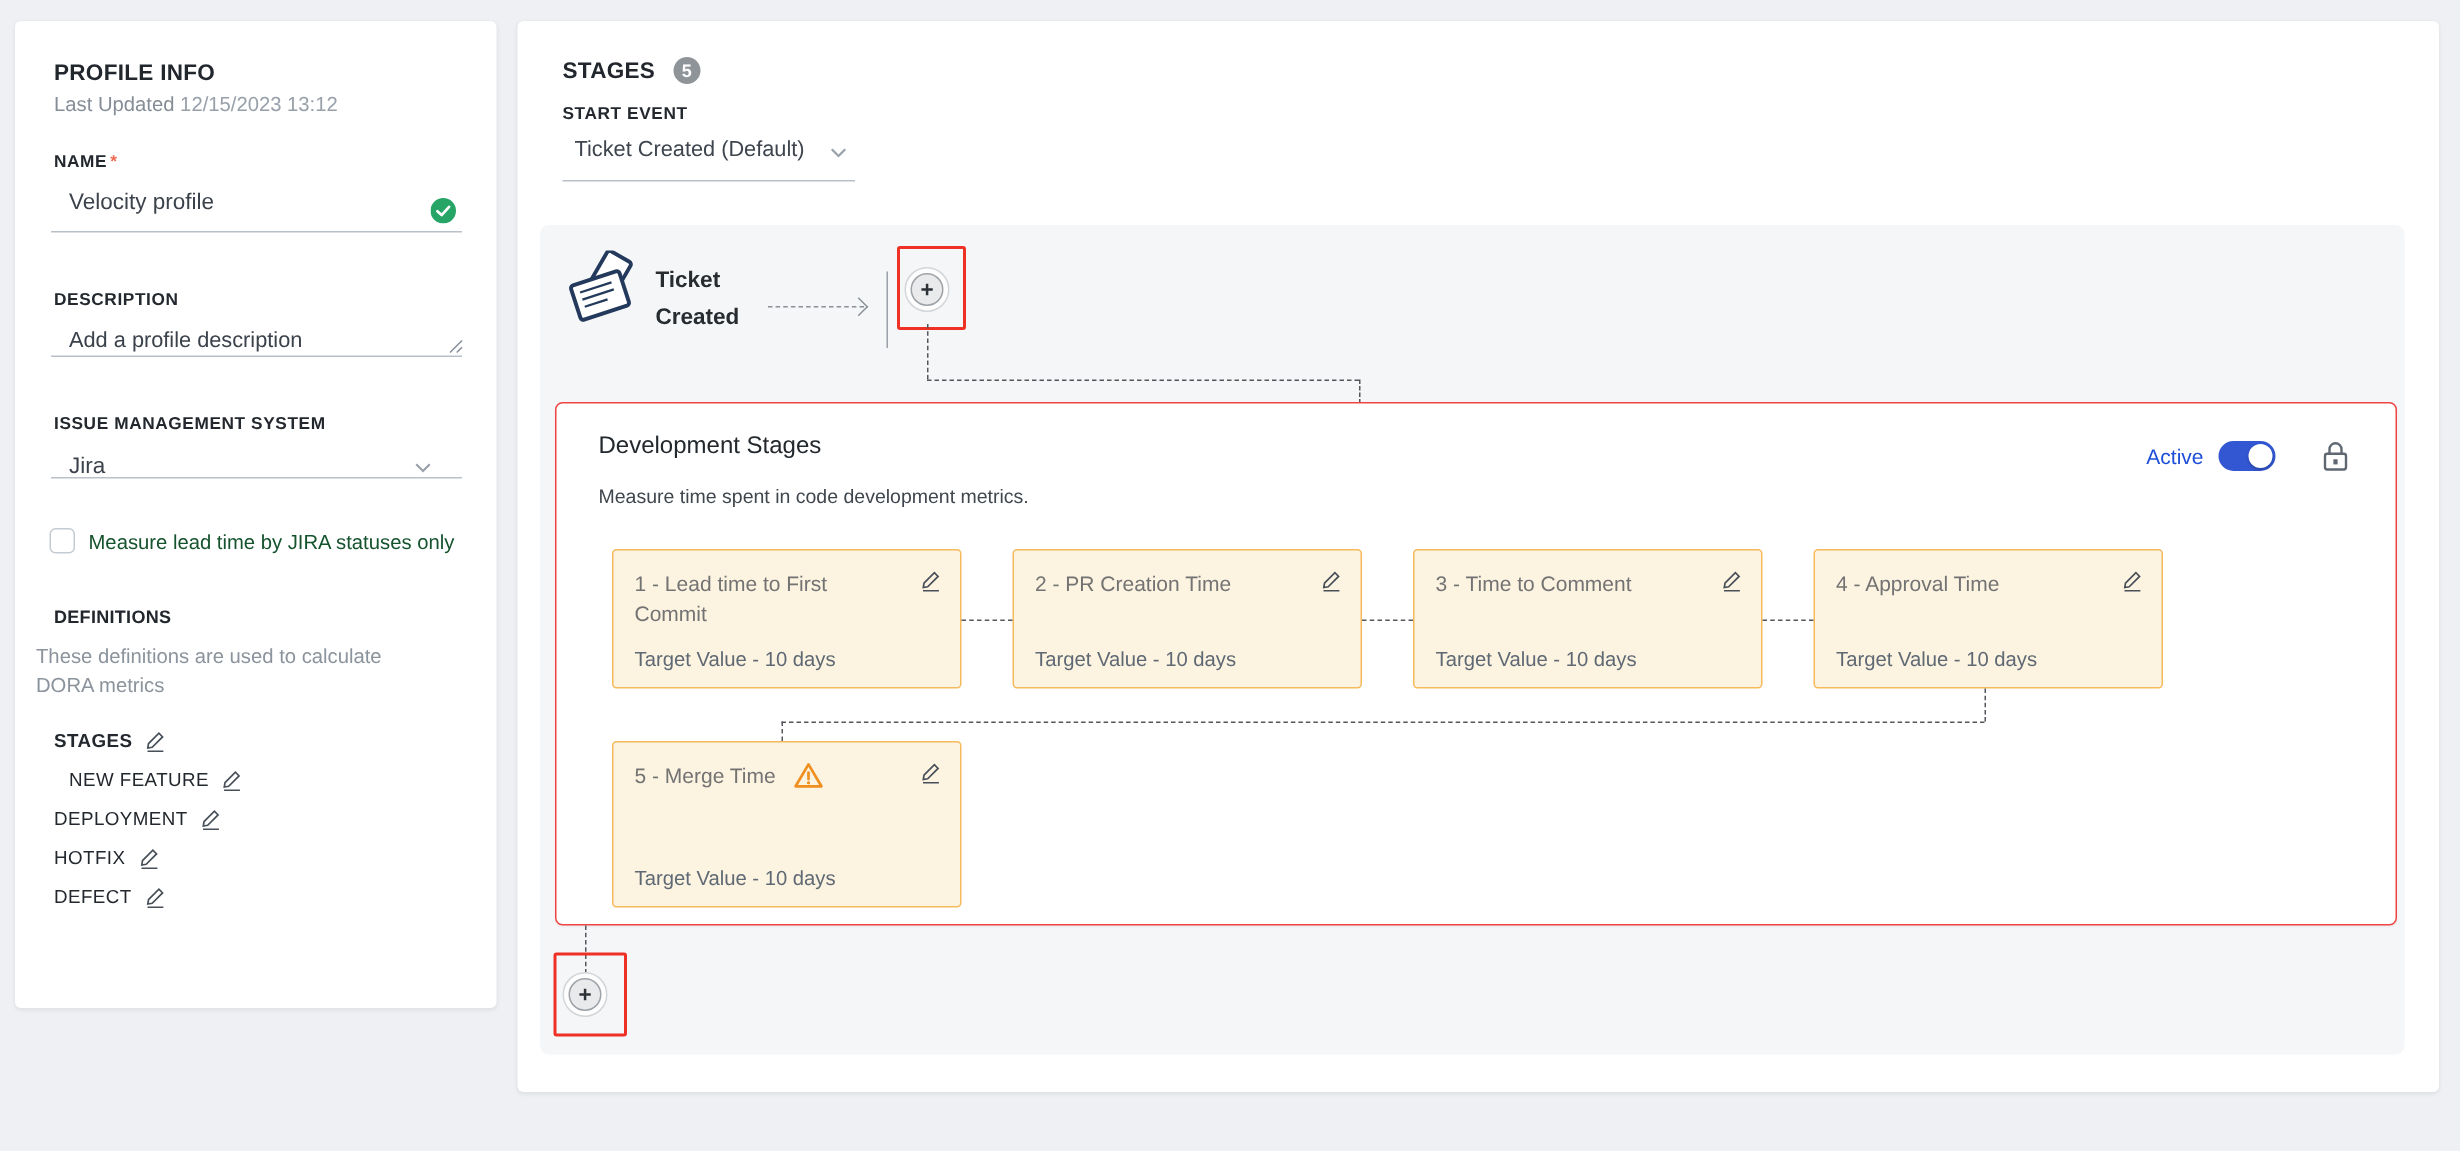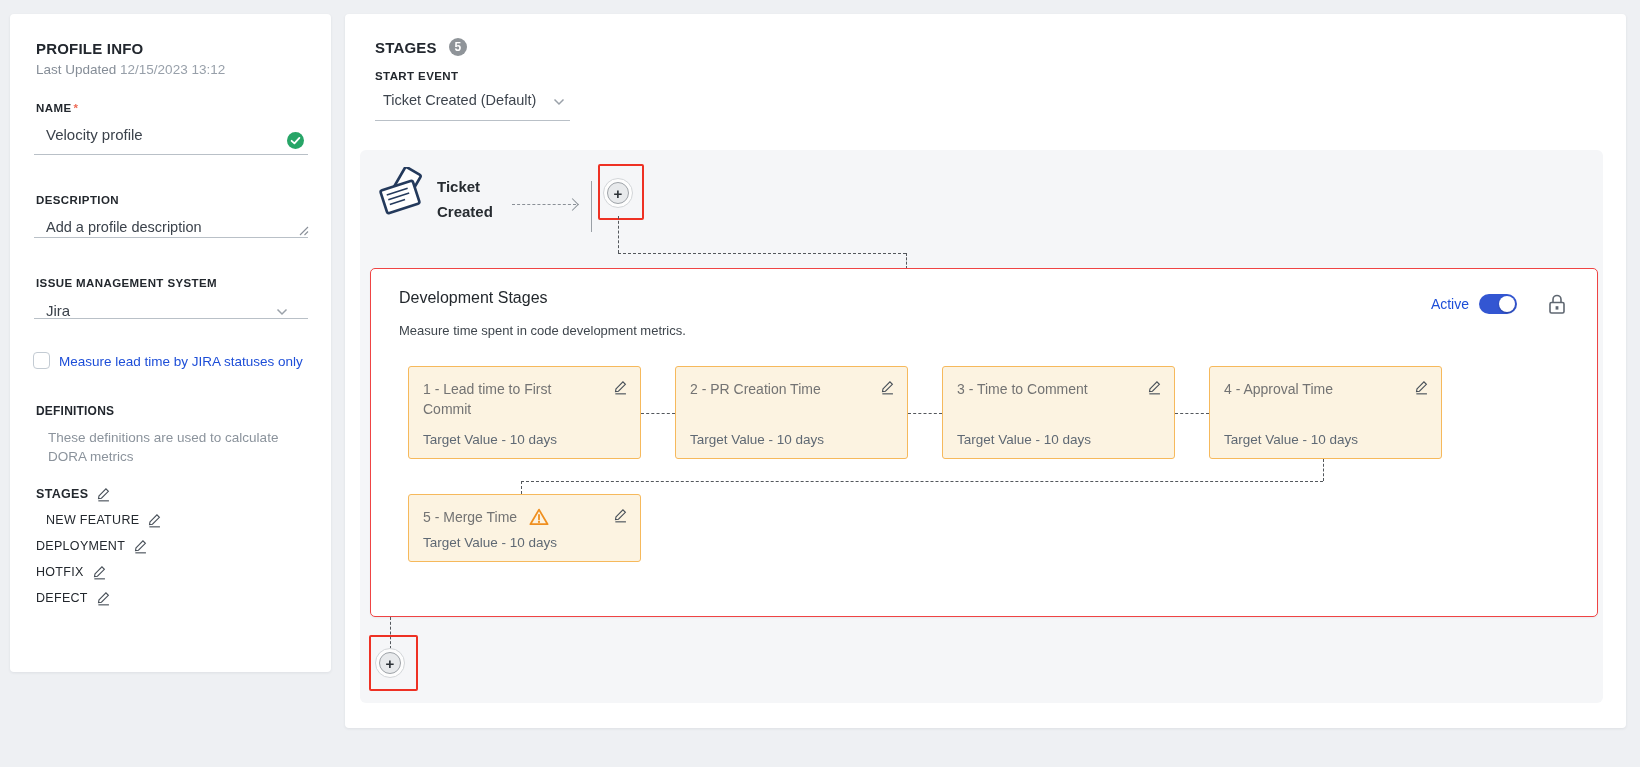--- a/index.html
+++ b/index.html
@@ -17,21 +17,21 @@
   .muted{font-size:13.5px;color:#858d97;}
   .muted .val{color:#98a0aa;}
   .fld-label{font-size:11.5px;font-weight:700;letter-spacing:.4px;color:#23282e;}
   .req{color:#ee6a55;margin-left:2px;}
   .input-text{font-size:15px;color:#3b424b;}
   .underline{height:0;border-bottom:1px solid #b9c0c7;}
   .gray-line{font-size:13.5px;color:#8b939c;line-height:19px;}
   .def-row{display:flex;align-items:center;gap:8px;font-size:12.5px;letter-spacing:.3px;color:#23282e;}
   .def-row.bold{font-weight:700;}
   .checkbox{width:17px;height:17px;border:1.5px solid #c3cbd3;border-radius:4px;background:#fff;box-sizing:border-box;}
-  .cb-label{font-size:13.5px;color:#1d4ed8;text-align:center;}
+  .cb-label{font-size:13.5px;color:#14532d;text-align:center;}
   
   #main{left:345px;top:14px;width:1281px;height:714px;}
   .badge{display:inline-block;width:18px;height:18px;border-radius:50%;background:#8f9499;color:#fff;
          font-size:12px;font-weight:700;line-height:18px;text-align:center;}
   .dd-text{font-size:14.5px;color:#3e454e;}
   
   #flow{position:absolute;left:15px;top:136px;width:1243px;height:553px;background:#f5f6f8;border-radius:6px;}
   .node-label{font-size:15px;font-weight:700;color:#272c31;line-height:25px;}
   .arrow{border-top:1.5px dashed #8a9097;}
   .arrow::after{content:'';position:absolute;right:-1px;top:-5.5px;width:8px;height:8px;
@@ -95,21 +95,21 @@
   <div class="abs input-text" style="left:36px;top:288px;">Jira</div>
   <svg class="abs" style="left:266px;top:294px;" width="12" height="8" viewBox="0 0 12 8">
     <polyline points="1.5,1.5 6,6 10.5,1.5" fill="none" stroke="#9aa1a9" stroke-width="1.5"></polyline>
   </svg>
   <div class="abs underline" style="left:24px;top:304px;width:274px;"></div>
 
   <div class="abs checkbox" style="left:23px;top:338px;"></div>
   <div class="abs cb-label" style="left:49px;top:340px;">Measure lead time by JIRA statuses only</div>
 
   <div class="abs h-title" style="left:26px;top:390px;font-size:12px;">DEFINITIONS</div>
-  <div class="abs gray-line" style="left:38px;top:414px;width:252px;">These definitions are used to calculate DORA metrics</div>
+  <div class="abs gray-line" style="left:14px;top:414px;width:252px;">These definitions are used to calculate DORA metrics</div>
 
   <div class="abs def-row bold" style="left:26px;top:472px;">
     <span>STAGES</span>
     <svg class="pencil" width="15" height="16" viewBox="0 0 16 17">
         <path d="M3.2 10.4 L10.6 3 L13.2 5.6 L5.8 13 L2.7 13.5 Z" fill="none" stroke="#474f58" stroke-width="1.2"></path>
         <line x1="2.5" y1="15.8" x2="13.8" y2="15.8" stroke="#474f58" stroke-width="1.2"></line>
       </svg>
   </div>
   <div class="abs def-row" style="left:36px;top:498px;justify-content:center;">
     <span>NEW FEATURE</span>
@@ -230,21 +230,21 @@
       </div>
 
       <div class="abs dash-h" style="left:270px;top:144px;width:34px;"></div>
       <div class="abs dash-h" style="left:537px;top:144px;width:34px;"></div>
       <div class="abs dash-h" style="left:804px;top:144px;width:34px;"></div>
 
       <div class="abs dash-v" style="left:952px;top:190px;height:22px;"></div>
       <div class="abs dash-h" style="left:150px;top:212px;width:802px;"></div>
       <div class="abs dash-v" style="left:150px;top:212px;height:13px;"></div>
 
-      <div class="stage-card" style="left:37px;top:225px;height:68px;">
+      <div class="stage-card" style="left:37px;top:225px;height:111px;">
         <div class="stage-title" style="width:190px;">
           <span>5 - Merge Time</span>
           <svg class="warn" width="20" height="18" viewBox="0 0 20 18">
             <path d="M10 1.6 L18.6 16.2 H1.4 Z" fill="none" stroke="#ef8f1f" stroke-width="1.8" stroke-linejoin="round"></path>
             <line x1="10" y1="7" x2="10" y2="11.4" stroke="#ef8f1f" stroke-width="1.8" stroke-linecap="round"></line>
             <circle cx="10" cy="13.9" r="1.1" fill="#ef8f1f"></circle>
           </svg>
         </div>
         <svg class="stage-edit" width="15" height="16" viewBox="0 0 16 17">
             <path d="M3.2 10.4 L10.6 3 L13.2 5.6 L5.8 13 L2.7 13.5 Z" fill="none" stroke="#474f58" stroke-width="1.2"></path>

